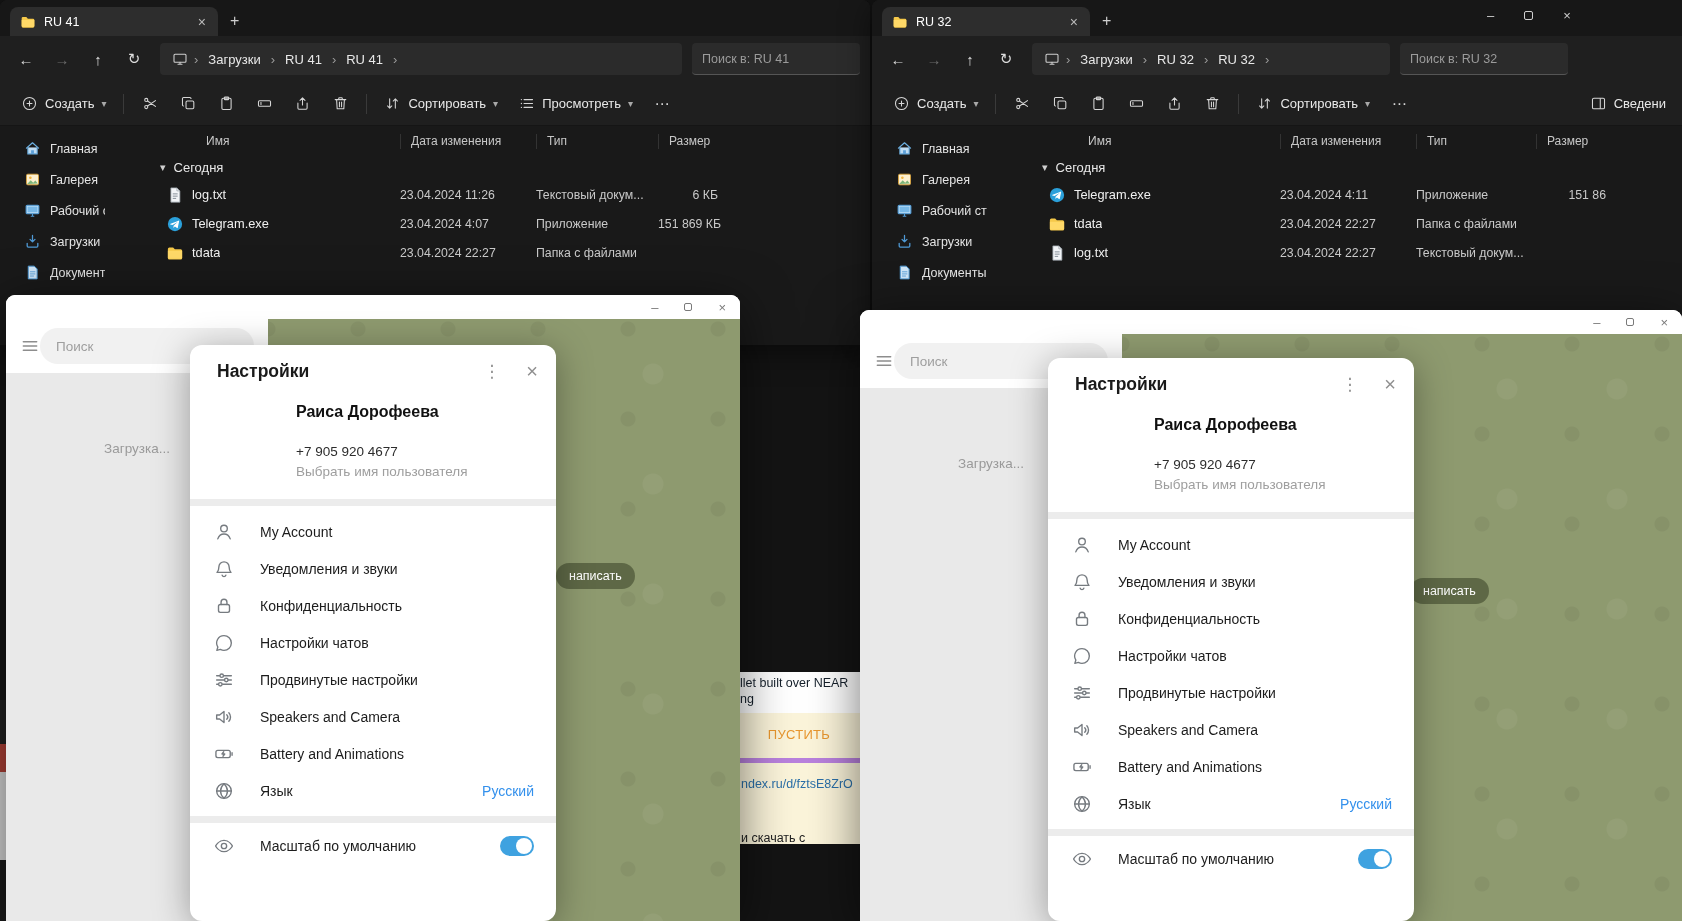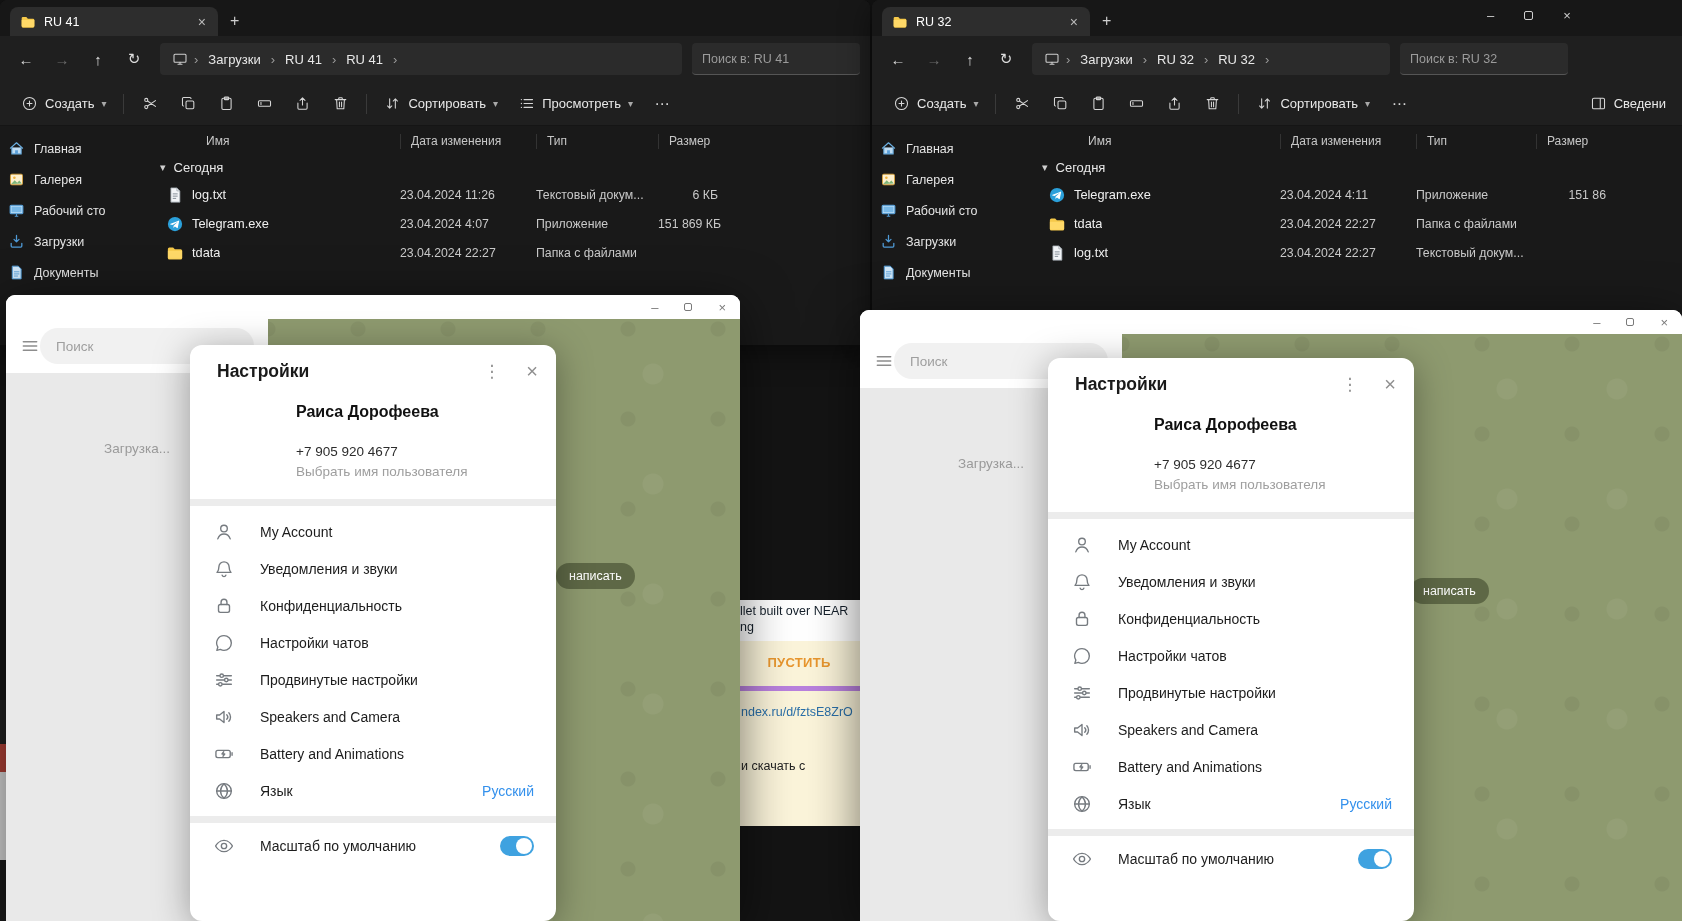--- a/index.html
+++ b/index.html
@@ -44,21 +44,21 @@
 .cbtn{display:flex;align-items:center;gap:7px;padding:6px 9px;border-radius:4px;color:#e8e8e8;white-space:nowrap}
 .cbtn .caret{color:#a8a8a8;font-size:10px}
 .cbtn .ic{color:#d6d6d6;width:17px;height:17px}
 .ibtn{width:36px;height:32px;display:flex;align-items:center;justify-content:center;color:#d6d6d6;border-radius:4px}
 .ibtn .ic{width:17px;height:17px;color:#d6d6d6}
 .g-more{font-size:15px;color:#d6d6d6}
 .vdiv{width:1px;height:20px;background:#3a3a3a;margin:0 6px}
 .details-btn{margin-left:auto}
 .exp2 .cmdbar{padding-right:77px}
 .ebody{display:flex;height:calc(100% - 126px);background:#191919;border-radius:0}
-.sidebar{width:150px;padding:8px 0;flex:none}
+.sidebar{width:150px;padding:8px 16px;flex:none}
 .exp2 .sidebar{width:160px}
 .sb-item{display:flex;align-items:center;gap:9px;height:29px;border-radius:4px;padding:0 8px;margin-bottom:2px;position:relative;color:#e4e4e4}
 .sb-item .ic{width:17px;height:17px}
 .sb-label{flex:1;font-size:12.5px;white-space:nowrap;overflow:hidden}
 .pin{width:12px;height:12px;color:#9a9a9a;visibility:hidden;flex:none}
 .filearea{flex:1;padding-top:2px;min-width:0;overflow:hidden}
 .cols{display:flex;align-items:center;height:26px;color:#c7c7c7;font-size:12px}
 .hcell{display:flex;align-items:center;height:15px;padding-left:10px;border-left:1px solid #333;white-space:nowrap;overflow:hidden}
 .hcell.first{border-left:none;padding-left:56px}
 .exp1 .w-name{width:250px}.exp1 .w-date{width:136px}.exp1 .w-type{width:122px}.exp1 .w-size{width:60px}
@@ -101,23 +101,23 @@
 .m-menu{padding:7px 0}
 .m-item{display:flex;align-items:center;gap:25px;height:37px;padding:0 22px 0 23px}
 .m-item .ic{width:22px;height:22px;color:#767b80}
 .m-label{flex:1;font-size:14px;color:#1c1c1c;white-space:nowrap}
 .m-value{font-size:14px;color:#3390ec}
 .m-toggle{height:46px}
 .toggle{width:34px;height:20px;border-radius:10px;background:#c7c7c7;position:relative;flex:none}
 .toggle.on{background:#3fa2e0}
 .knob{position:absolute;top:2px;right:2px;width:16px;height:16px;border-radius:50%;background:#fff}
 
-.sliver{position:absolute;left:738px;top:600px;width:122px;height:226px;background:#fbf4da;z-index:2;overflow:hidden;font-size:12.5px}
+.sliver{position:absolute;left:738px;top:672px;width:122px;height:172px;background:#fbf4da;z-index:2;overflow:hidden;font-size:12.5px}
 .sl-white{background:#fff;color:#15202b;padding:3px 2px 6px;line-height:16px}
-.sl-start{margin-top:14px;color:#e8962e;font-weight:bold;text-align:center;font-size:13px;letter-spacing:.3px}
+.sl-start{margin-top:14px;color:#e8962e;font-weight:normal;text-align:center;font-size:13px;letter-spacing:.3px}
 .sl-purple{margin-top:16px;height:5px;background:#b981dd}
 .sl-link{margin-top:14px;padding:0 3px;color:#2a6fa8;white-space:nowrap;overflow:hidden}
 .sl-text{margin-top:40px;padding:0 3px;color:#222}
 
 .edge{position:absolute;left:0;top:700px;width:6px;height:221px;z-index:2;background:#1a1a1a}
 .e1{height:44px;background:#222}
 .e2{height:28px;background:#b04238}
 .e3{height:88px;background:#d9d9d9}
 </style>
 </head>

